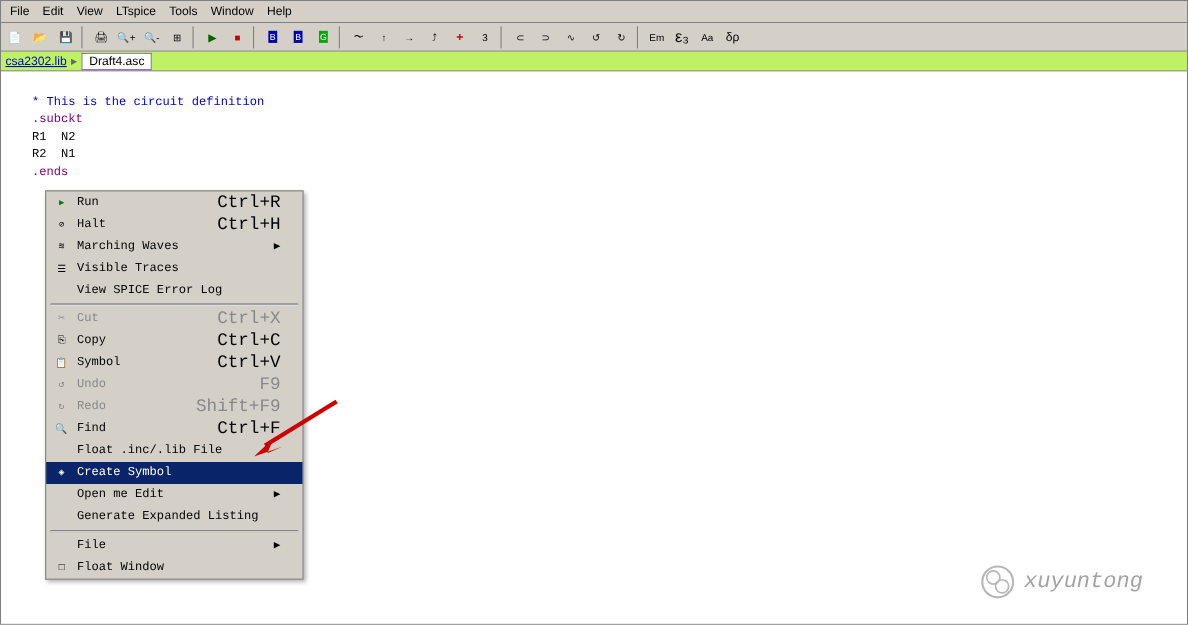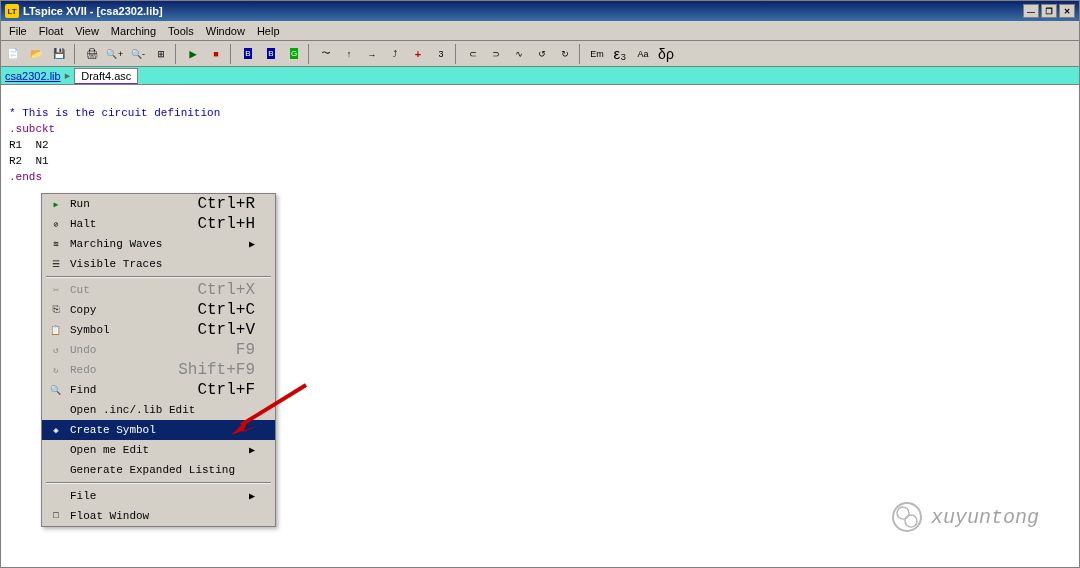--- a/index.html
+++ b/index.html
@@ -117,21 +117,21 @@
     .toolbar-separator {
       width: 4px;
       height: 20px;
       border-left: 1px solid #808080;
       margin: 0 2px;
     }
 
     
     .tab-bar {
       height: 18px;
-      background: #5eead4;
+      background: #bef264;
       display: flex;
       align-items: center;
       padding: 0 4px;
       gap: 4px;
       border-bottom: 1px solid #808080;
       flex-shrink: 0;
       font-size: 11px;
     }
 
     .tab {
@@ -148,20 +148,21 @@
     }
 
     
     .content-area {
       flex: 1;
       background: white;
       position: relative;
       overflow: hidden;
       font-family: 'Courier New', monospace;
       font-size: 11px;
+      padding-left: 20px;
     }
 
     .editor-content {
       padding: 4px 8px;
       color: #000;
       white-space: pre;
       line-height: 16px;
     }
 
     .editor-content .comment {
@@ -240,21 +241,21 @@
       left: 230px;
       width: 80px;
       height: 60px;
       pointer-events: none;
       z-index: 200;
     }
 
     
     .watermark {
       position: absolute;
-      bottom: 32px;
+      bottom: 20px;
       right: 40px;
       display: flex;
       align-items: center;
       gap: 6px;
       opacity: 0.6;
       color: #555;
       font-size: 18px;
       font-style: italic;
       margin-top: 36px;
     }
@@ -262,39 +263,26 @@
     .watermark-icon {
       width: 36px;
       height: 36px;
     }
   </style>
 </head>
 <body>
 
 <div class="window">
 
-  <div class="title-bar">
-    <div class="title-bar-left">
-      <div class="title-bar-icon">
-        <span>LT</span>
-      </div>
-      <span>LTspice XVII - [csa2302.lib]</span>
-    </div>
-    <div class="title-bar-buttons">
-      <div class="title-btn">—</div>
-      <div class="title-btn">❐</div>
-      <div class="title-btn">✕</div>
-    </div>
-  </div>
 
   <div class="menu-bar">
     <span class="menu-item">File</span>
-    <span class="menu-item">Float</span>
+    <span class="menu-item">Edit</span>
     <span class="menu-item">View</span>
-    <span class="menu-item">Marching</span>
+    <span class="menu-item">LTspice</span>
     <span class="menu-item">Tools</span>
     <span class="menu-item">Window</span>
     <span class="menu-item">Help</span>
   </div>
 
   <div class="toolbar">
     <div class="toolbar-btn">
         <span>📄</span>
       </div>
     <div class="toolbar-btn">
@@ -372,21 +360,21 @@
     <div class="toolbar-btn">
         <span style="font-size:9px">Em</span>
       </div>
     <div class="toolbar-btn">
         <span style="font-size:15px">ε₃</span>
       </div>
     <div class="toolbar-btn">
         <span style="font-size:9px">Aa</span>
       </div>
     <div class="toolbar-btn">
-        <span style="font-size:14px">δρ</span>
+        <span style="font-size:11px">δρ</span>
       </div>
   </div>
 
   <div class="tab-bar">
     <span style="color:#0000cc; text-decoration:underline; cursor:pointer;">
       <span>csa2302.lib</span>
     </span>
     <span style="color:#666;">▸</span>
     <div class="tab active">
       <span>Draft4.asc</span>
@@ -420,20 +408,24 @@
         <span class="ctx-icon" style="font-size:9px;">≋</span>
         <span>Marching Waves</span>
         <span class="ctx-arrow">▶</span>
       </div>
 
       <div class="ctx-item">
         <span class="ctx-icon" style="font-size:9px;">☰</span>
         <span>Visible Traces</span>
       </div>
 
+      <div class="ctx-item">
+        <span class="ctx-icon"></span>
+        <span>View SPICE Error Log</span>
+      </div>
 
       <div class="ctx-separator"></div>
 
       <div class="ctx-item disabled">
         <span class="ctx-icon">✂</span>
         <span>Cut</span>
         <span class="ctx-shortcut">Ctrl+X</span>
       </div>
 
       <div class="ctx-item">
@@ -461,21 +453,21 @@
       </div>
 
       <div class="ctx-item">
         <span class="ctx-icon" style="font-size:9px;">🔍</span>
         <span>Find</span>
         <span class="ctx-shortcut">Ctrl+F</span>
       </div>
 
       <div class="ctx-item">
         <span class="ctx-icon"></span>
-        <span>Open .inc/.lib Edit</span>
+        <span>Float .inc/.lib File</span>
       </div>
 
       <div class="ctx-item highlighted">
         <span class="ctx-icon" style="font-size:9px;">◈</span>
         <span>Create Symbol</span>
       </div>
 
       <div class="ctx-item">
         <span class="ctx-icon"></span>
         <span>Open me Edit</span>

